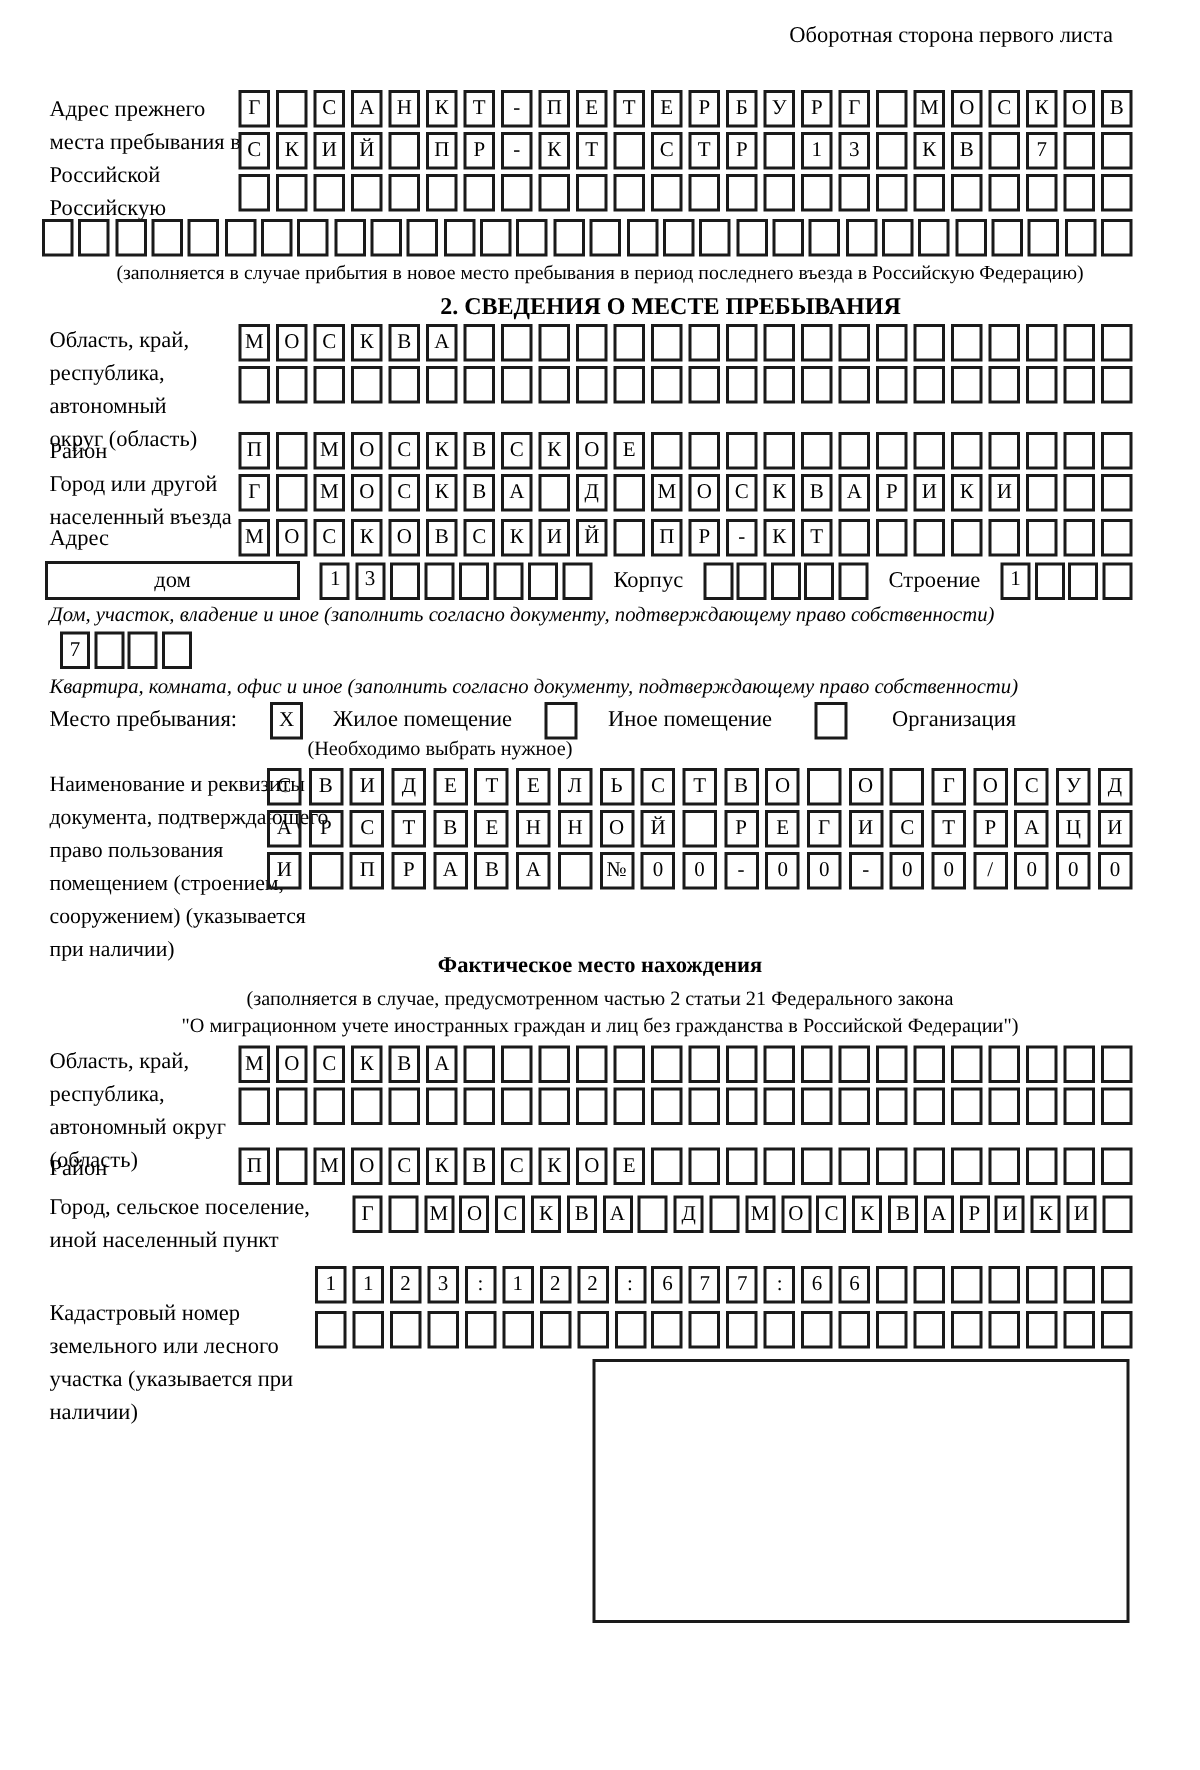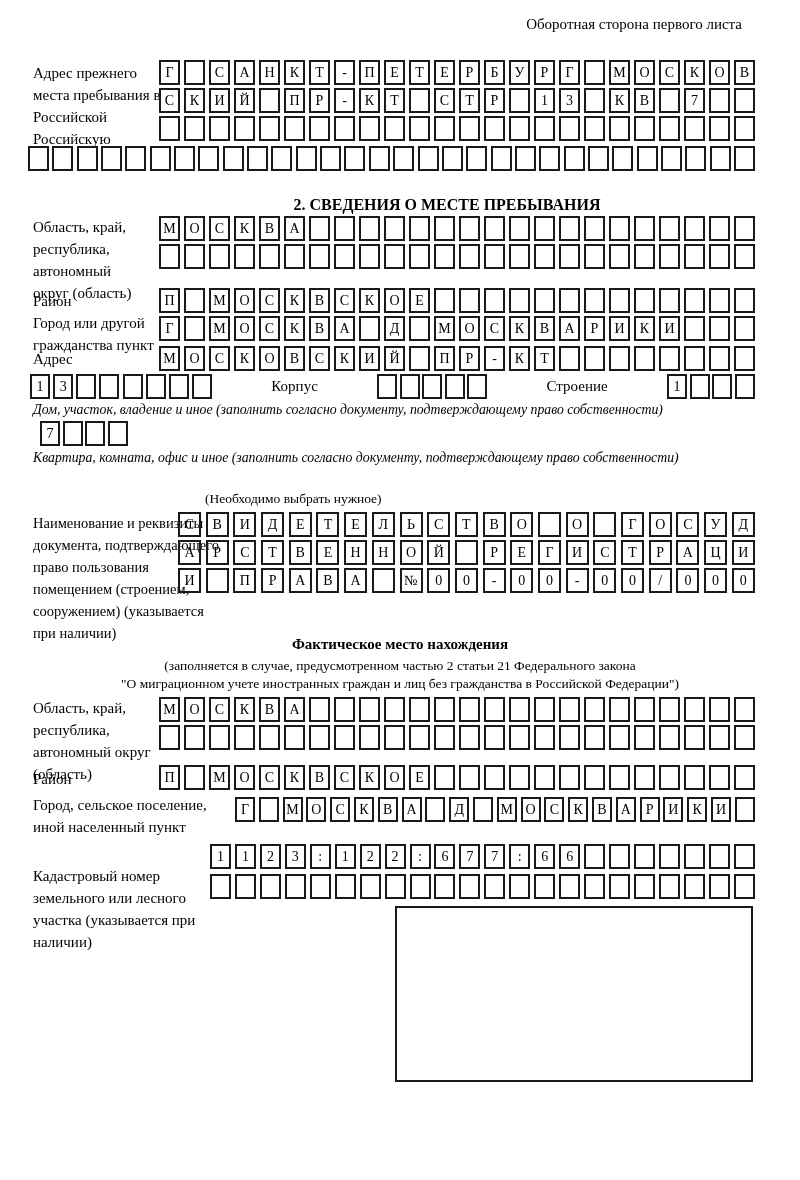--- a/index.html
+++ b/index.html
@@ -155,20 +155,21 @@
       <span class="cell"></span>
       <span class="cell"></span>
       <span class="cell"></span>
       <span class="cell"></span>
       <span class="cell"></span>
       <span class="cell"></span>
       <span class="cell"></span>
       <span class="cell"></span>
       <span class="cell"></span>
     </div>
+  <div class="note" style="top:174px;">(заполняется в случае прибытия в новое место пребывания в период последнего въезда в Российскую Федерацию)</div>
 
   <div class="stitle" style="top:196px;padding-left:47px;">2. СВЕДЕНИЯ О МЕСТЕ ПРЕБЫВАНИЯ</div>
 
   <div class="lbl" style="top:216px;width:112px;">Область, край, республика, автономный округ (область)</div>
   <div class="grid g24" style="top:216px;">
       <span class="cell">М</span>
       <span class="cell">О</span>
       <span class="cell">С</span>
       <span class="cell">К</span>
       <span class="cell">В</span>
@@ -240,21 +241,21 @@
       <span class="cell"></span>
       <span class="cell"></span>
       <span class="cell"></span>
       <span class="cell"></span>
       <span class="cell"></span>
       <span class="cell"></span>
       <span class="cell"></span>
       <span class="cell"></span>
     </div>
 
-  <div class="lbl" style="top:312px;width:135px;">Город или другой гражданства пункт</div>
+  <div class="lbl" style="top:312px;width:135px;">Город или другой населенный въезда</div>
   <div class="grid g24" style="top:316px;">
       <span class="cell">Г</span>
       <span class="cell"></span>
       <span class="cell">М</span>
       <span class="cell">О</span>
       <span class="cell">С</span>
       <span class="cell">К</span>
       <span class="cell">В</span>
       <span class="cell">А</span>
       <span class="cell"></span>
@@ -297,20 +298,21 @@
       <span class="cell"></span>
       <span class="cell"></span>
       <span class="cell"></span>
       <span class="cell"></span>
       <span class="cell"></span>
       <span class="cell"></span>
       <span class="cell"></span>
     </div>
 
   <div class="dom-row">
+    <div class="wbox dombox">дом</div>
     <div class="inline-grid g8">
         <span class="cell">1</span>
         <span class="cell">3</span>
         <span class="cell"></span>
         <span class="cell"></span>
         <span class="cell"></span>
         <span class="cell"></span>
         <span class="cell"></span>
         <span class="cell"></span>
       </div>
@@ -335,20 +337,29 @@
   <div class="kvart-row">
     <div class="inline-grid g4">
         <span class="cell">7</span>
         <span class="cell"></span>
         <span class="cell"></span>
         <span class="cell"></span>
       </div>
   </div>
   <div class="caption" style="top:450px;">Квартира, комната, офис и иное (заполнить согласно документу, подтверждающему право собственности)</div>
 
+  <div class="mesto-row">
+    <span>Место пребывания:</span>
+    <span class="chk">X</span>
+    <span>Жилое помещение</span>
+    <span class="chk"></span>
+    <span>Иное помещение</span>
+    <span class="chk" style="margin-left:28px;margin-right:30px;"></span>
+    <span>Организация</span>
+  </div>
   <div class="mesto-note">(Необходимо выбрать нужное)</div>
 
   <div class="lbl doc-lbl" style="top:512px;">Наименование и реквизиты документа, подтверждающего право пользования помещением (строением, сооружением) (указывается при наличии)</div>
   <div class="grid g21" style="top:512px;">
       <span class="cell">С</span>
       <span class="cell">В</span>
       <span class="cell">И</span>
       <span class="cell">Д</span>
       <span class="cell">Е</span>
       <span class="cell">Т</span>

